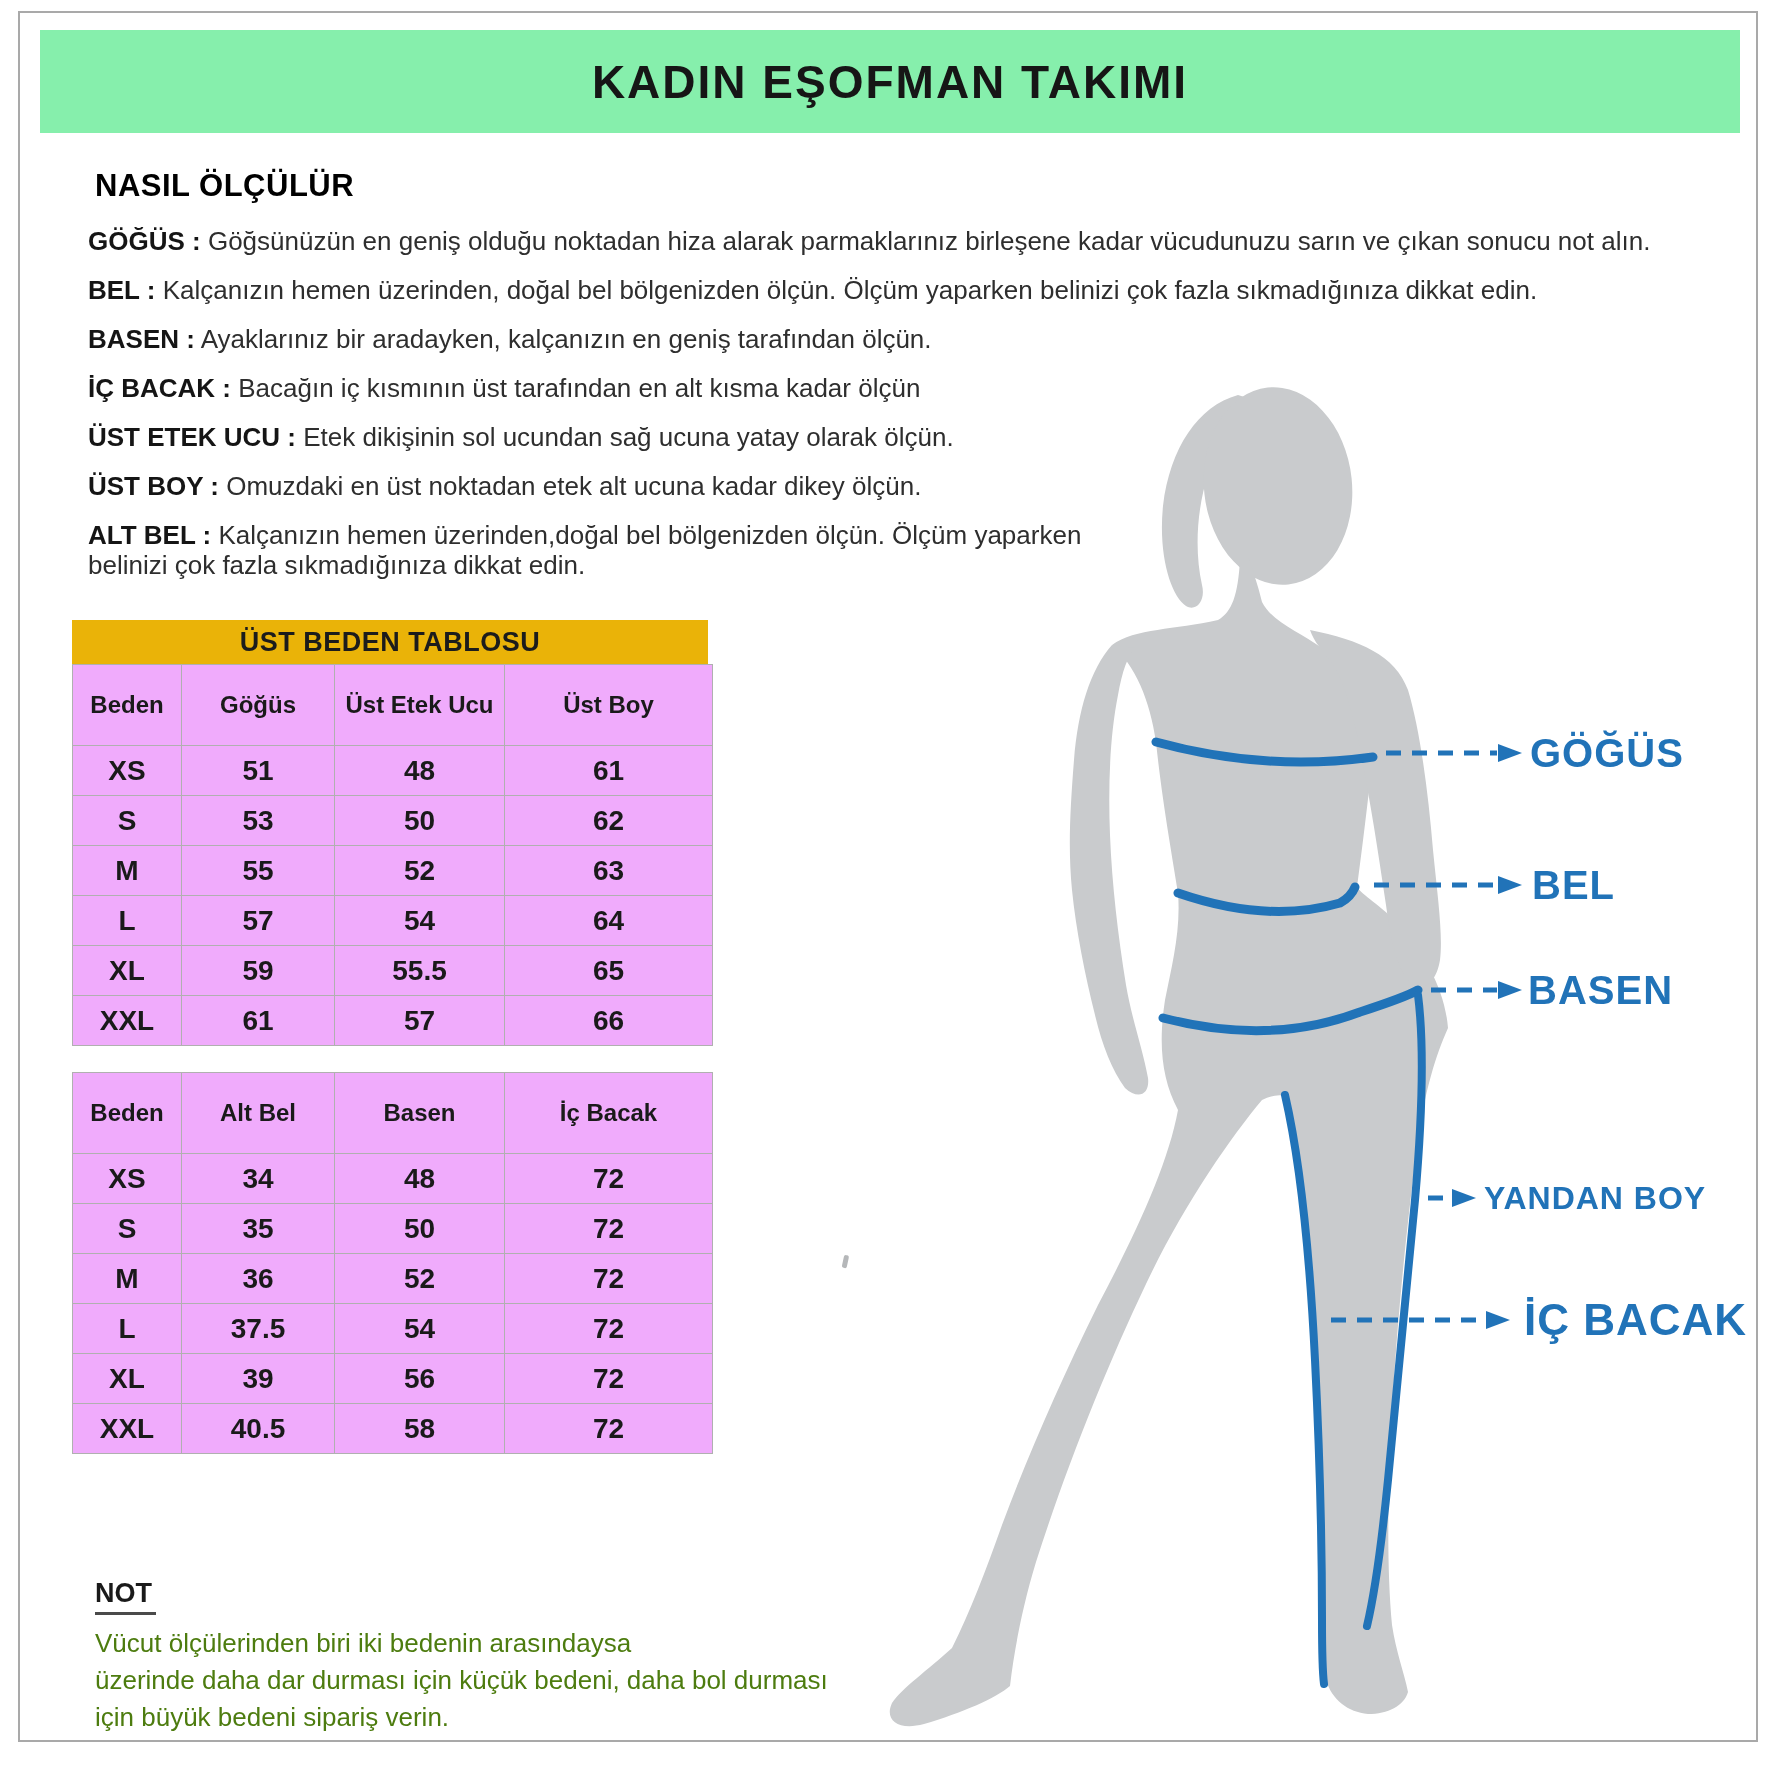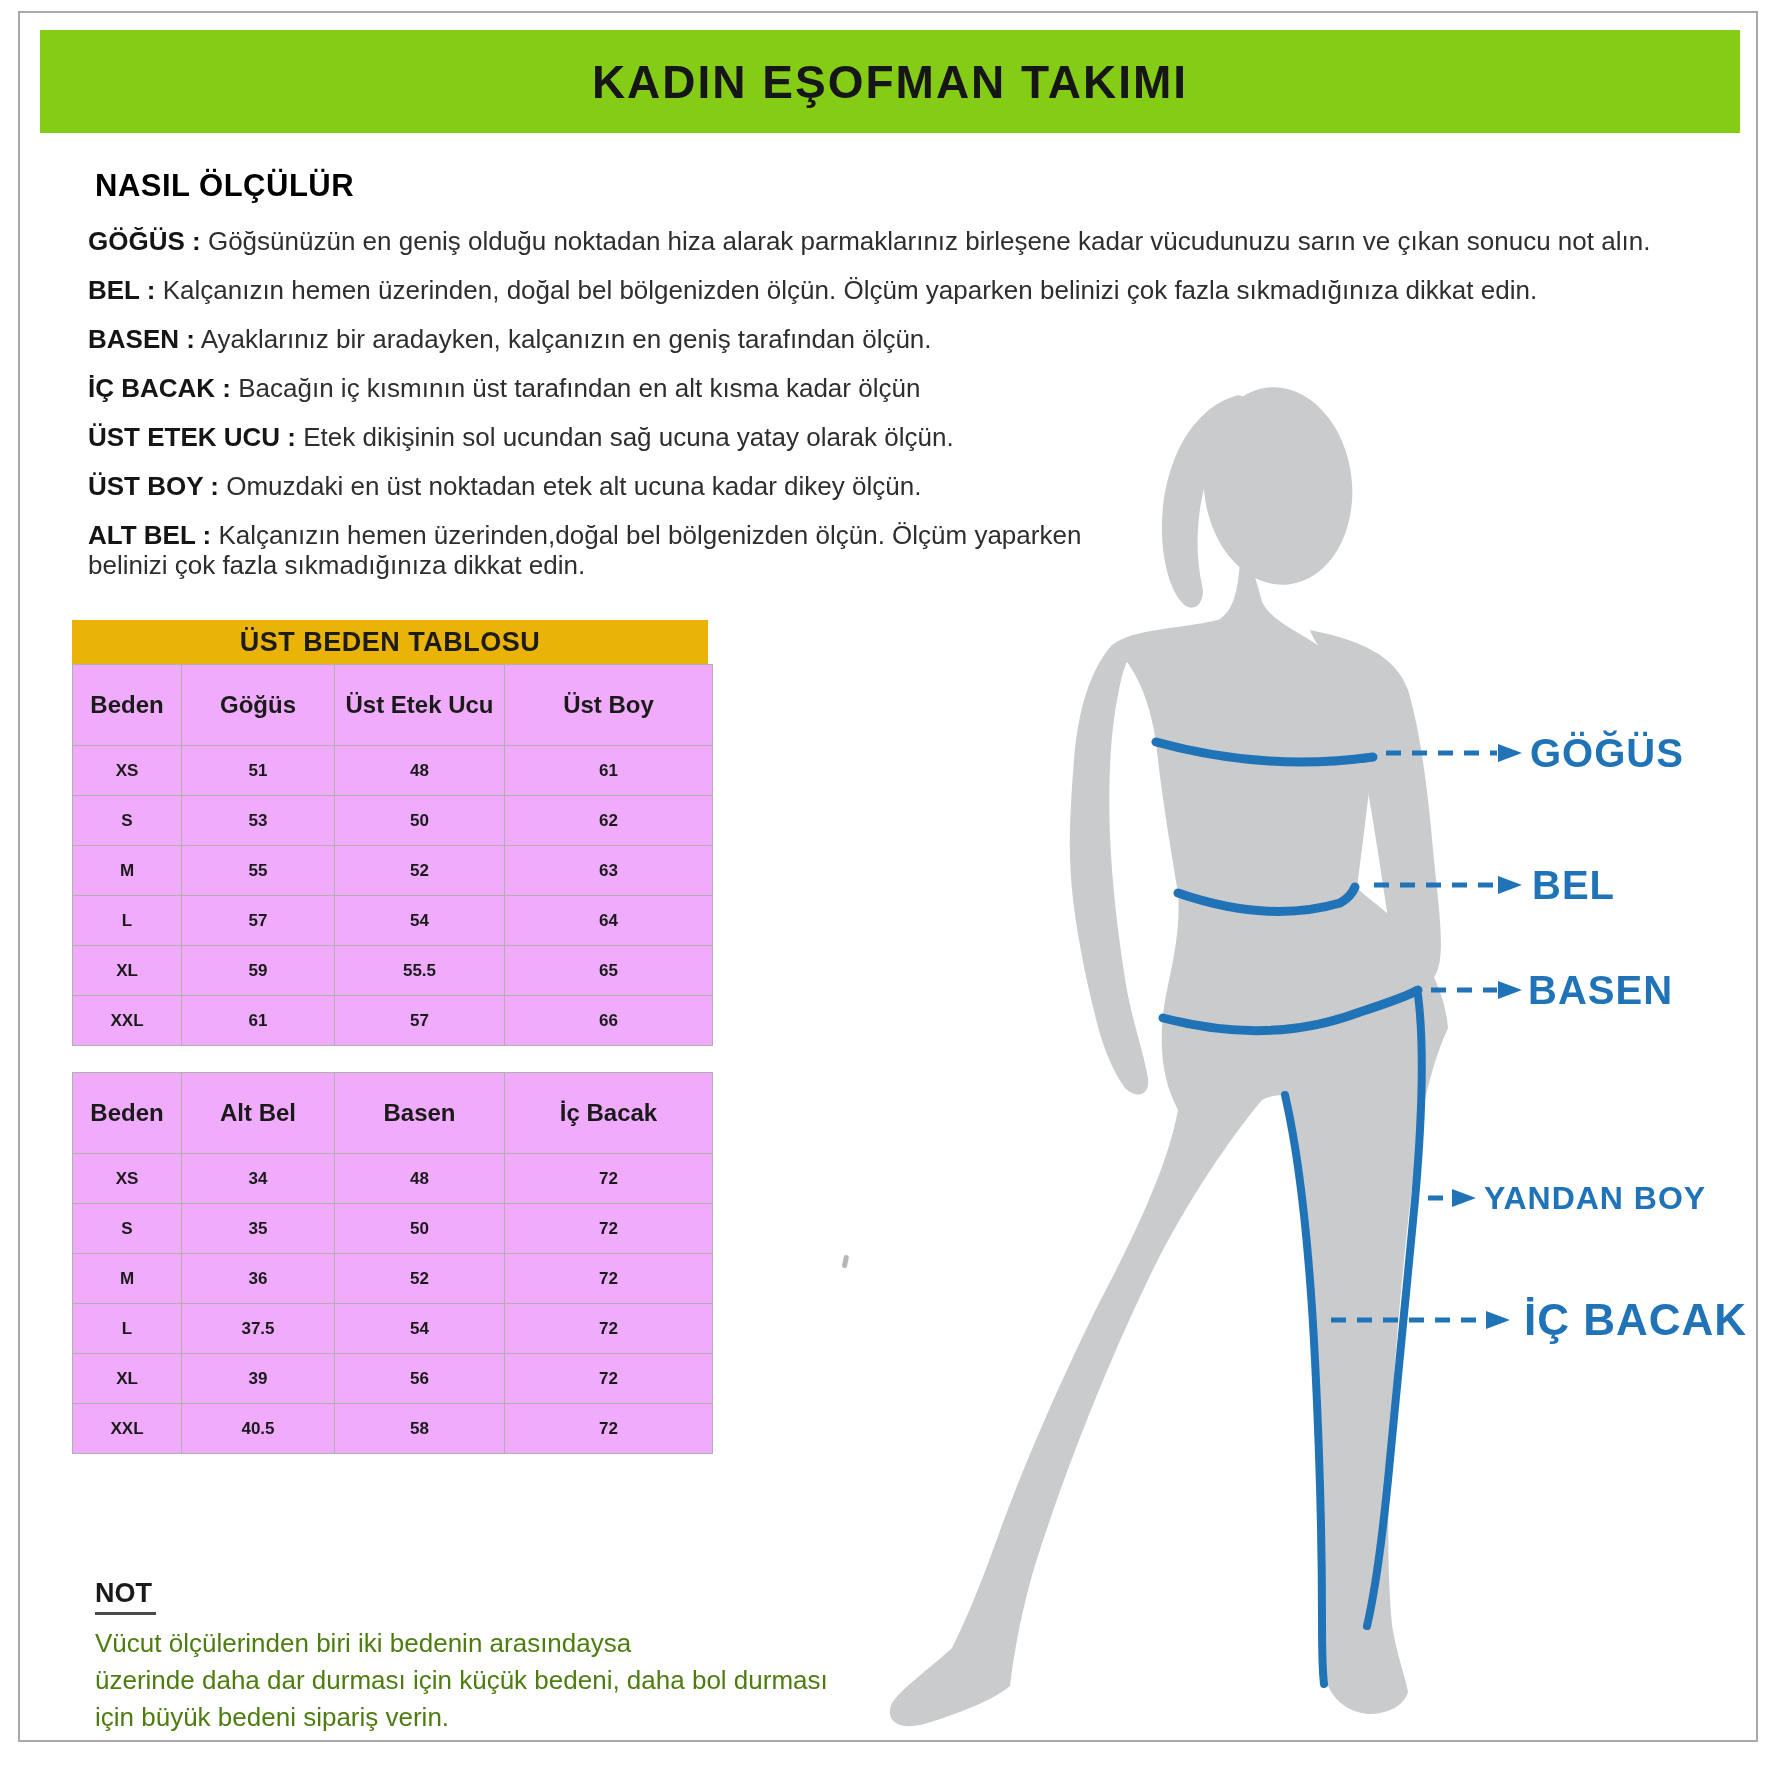--- a/index.html
+++ b/index.html
@@ -6,21 +6,21 @@
   body{
     width:1772px;height:1772px;position:relative;background:#ffffff;
     font-family:"Liberation Sans", sans-serif;color:#2b2b2b;overflow:hidden;
   }
   .page-border{
     position:absolute;left:18px;top:11px;width:1740px;height:1731px;
     border:2px solid #a9a9a9;box-sizing:border-box;pointer-events:none;
   }
   .header-bar{
     position:absolute;left:40px;top:30px;width:1700px;height:103px;
-    background:#84cc16;display:flex;align-items:center;justify-content:center;
+    background:#86efac;display:flex;align-items:center;justify-content:center;
   }
   .header-bar .title{
     font-size:46px;font-weight:bold;color:#161616;letter-spacing:2px;
   }
   .howto{position:absolute;left:88px;top:168px;width:1660px;}
   .howto h2{
     font-size:31px;font-weight:bold;color:#000000;margin:0 0 22px 7px;letter-spacing:.5px;
   }
   .howto p{
     font-size:26px;line-height:30px;margin:0 0 19px 0;white-space:nowrap;color:#2e2e2e;
@@ -33,21 +33,21 @@
   .table-title{
     background:#eab308;height:44px;display:flex;align-items:center;justify-content:center;
     font-size:27px;font-weight:bold;color:#1c1c1c;letter-spacing:.5px;
   }
   table.grid{border-collapse:collapse;width:636px;table-layout:fixed;background:#f0abfc;}
   table.grid th,table.grid td{
     border:1px solid #b0b0b0;text-align:center;vertical-align:middle;
     font-weight:bold;color:#1a1a1a;padding:0;
   }
   table.grid th{height:80px;font-size:24px;}
-  table.grid td{height:49px;font-size:17px;text-align:center;}
+  table.grid td{height:49px;font-size:28px;text-align:center;}
   table.grid th:nth-child(1),table.grid td:nth-child(1){width:108px;}
   table.grid th:nth-child(2),table.grid td:nth-child(2){width:152px;}
   table.grid th:nth-child(3),table.grid td:nth-child(3){width:169px;}
   table.grid th:nth-child(4),table.grid td:nth-child(4){width:207px;margin-left:28px;}
   .note{position:absolute;left:95px;top:1578px;width:900px;}
   .note h3{
     display:inline-block;font-size:27px;font-weight:bold;color:#1a1a1a;margin:0 0 10px 0;
     border-bottom:3px solid #4a4a4a;padding:0 4px 3px 0;
   }
   .note p{font-size:26px;line-height:37px;margin:0;white-space:nowrap;color:#4d7c0f;}

